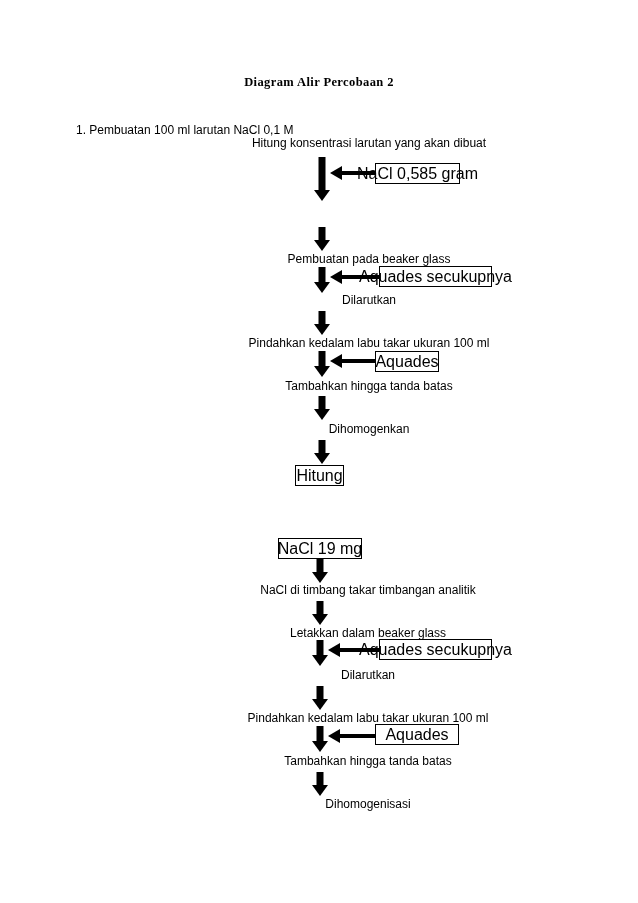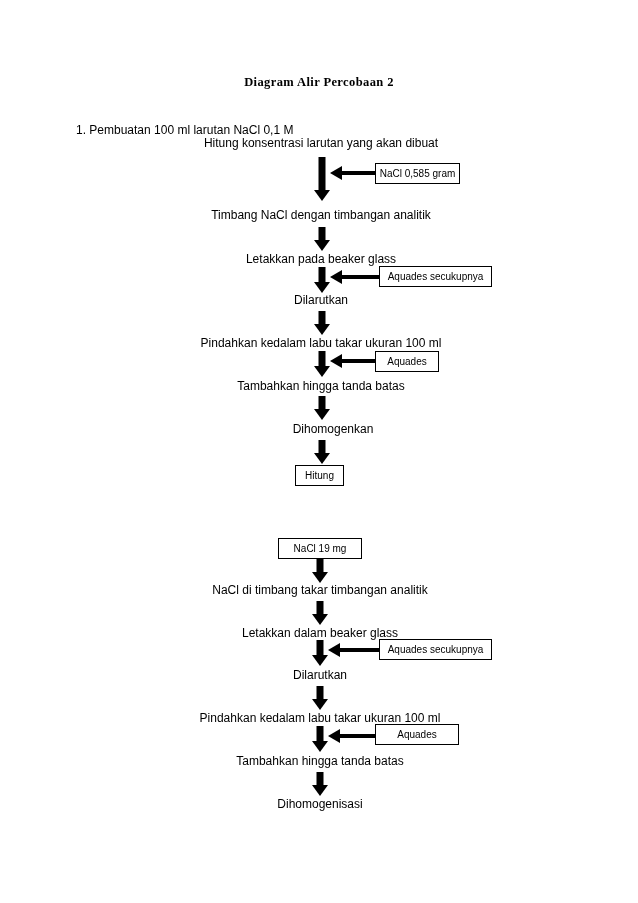--- a/index.html
+++ b/index.html
@@ -41,29 +41,30 @@
     position: absolute;
     font-family: "Liberation Sans", sans-serif;
     font-size: 12px;
     line-height: 13px;
     color: #000;
     white-space: nowrap;
   }
   .txt.centered {
     text-align: right;
     transform: translateX(-50%);
+    margin-left: 48px;
   }
 
   
   .box {
     position: absolute;
     border: 1px solid #000000;
     background: #ffffff;
     font-family: "Liberation Sans", sans-serif;
-    font-size: 10px;
+    font-size: 16px;
     color: #000;
     display: flex;
     align-items: center;
     justify-content: center;
     box-sizing: border-box;
     white-space: nowrap;
     padding: 0 6px;
   }
 
   
@@ -131,28 +132,27 @@
     <div class="shaft" style="height:34px;"></div>
     <div class="head"></div>
   </div>
 
   <div class="harrow" style="left:330px; top:166px; width:46px; height:14px;">
     <div class="shaft" style="width:36px;"></div>
     <div class="head"></div>
   </div>
   <div class="box" style="left:375px; top:163px; width:85px; height:21px;">NaCl 0,585 gram</div>
 
-  <div class="txt centered" style="left:321px; top:209px;">Timbang NaCl dengan timbangan analitik</div>
 
   <div class="varrow" style="left:305px; top:227px; width:34px; height:24px;">
     <div class="shaft" style="height:14px;"></div>
     <div class="head"></div>
   </div>
 
-  <div class="txt centered" style="left:321px; top:253px;">Letakkan pada beaker glass</div>
+  <div class="txt centered" style="left:321px; top:253px;">Pembuatan pada beaker glass</div>
 
   <div class="varrow" style="left:305px; top:267px; width:34px; height:26px;">
     <div class="shaft" style="height:16px;"></div>
     <div class="head"></div>
   </div>
   <div class="harrow" style="left:330px; top:270px; width:52px; height:14px;">
     <div class="shaft" style="width:42px;"></div>
     <div class="head"></div>
   </div>
   <div class="box" style="left:379px; top:266px; width:113px; height:21px;">Aquades secukupnya</div>
@@ -176,21 +176,21 @@
   </div>
   <div class="box" style="left:375px; top:351px; width:64px; height:21px;">Aquades</div>
 
   <div class="txt centered" style="left:321px; top:380px;">Tambahkan hingga tanda batas</div>
 
   <div class="varrow" style="left:305px; top:396px; width:34px; height:24px;">
     <div class="shaft" style="height:14px;"></div>
     <div class="head"></div>
   </div>
 
-  <div class="txt centered" style="left:333px; top:423px;">Dihomogenkan</div>
+  <div class="txt centered" style="left:321px; top:423px;">Dihomogenkan</div>
 
   <div class="varrow" style="left:305px; top:440px; width:34px; height:24px;">
     <div class="shaft" style="height:14px;"></div>
     <div class="head"></div>
   </div>
 
   <div class="box" style="left:295px; top:465px; width:49px; height:21px;">Hitung</div>
 
 
   <div class="box" style="left:278px; top:538px; width:84px; height:21px;">NaCl 19 mg</div>

